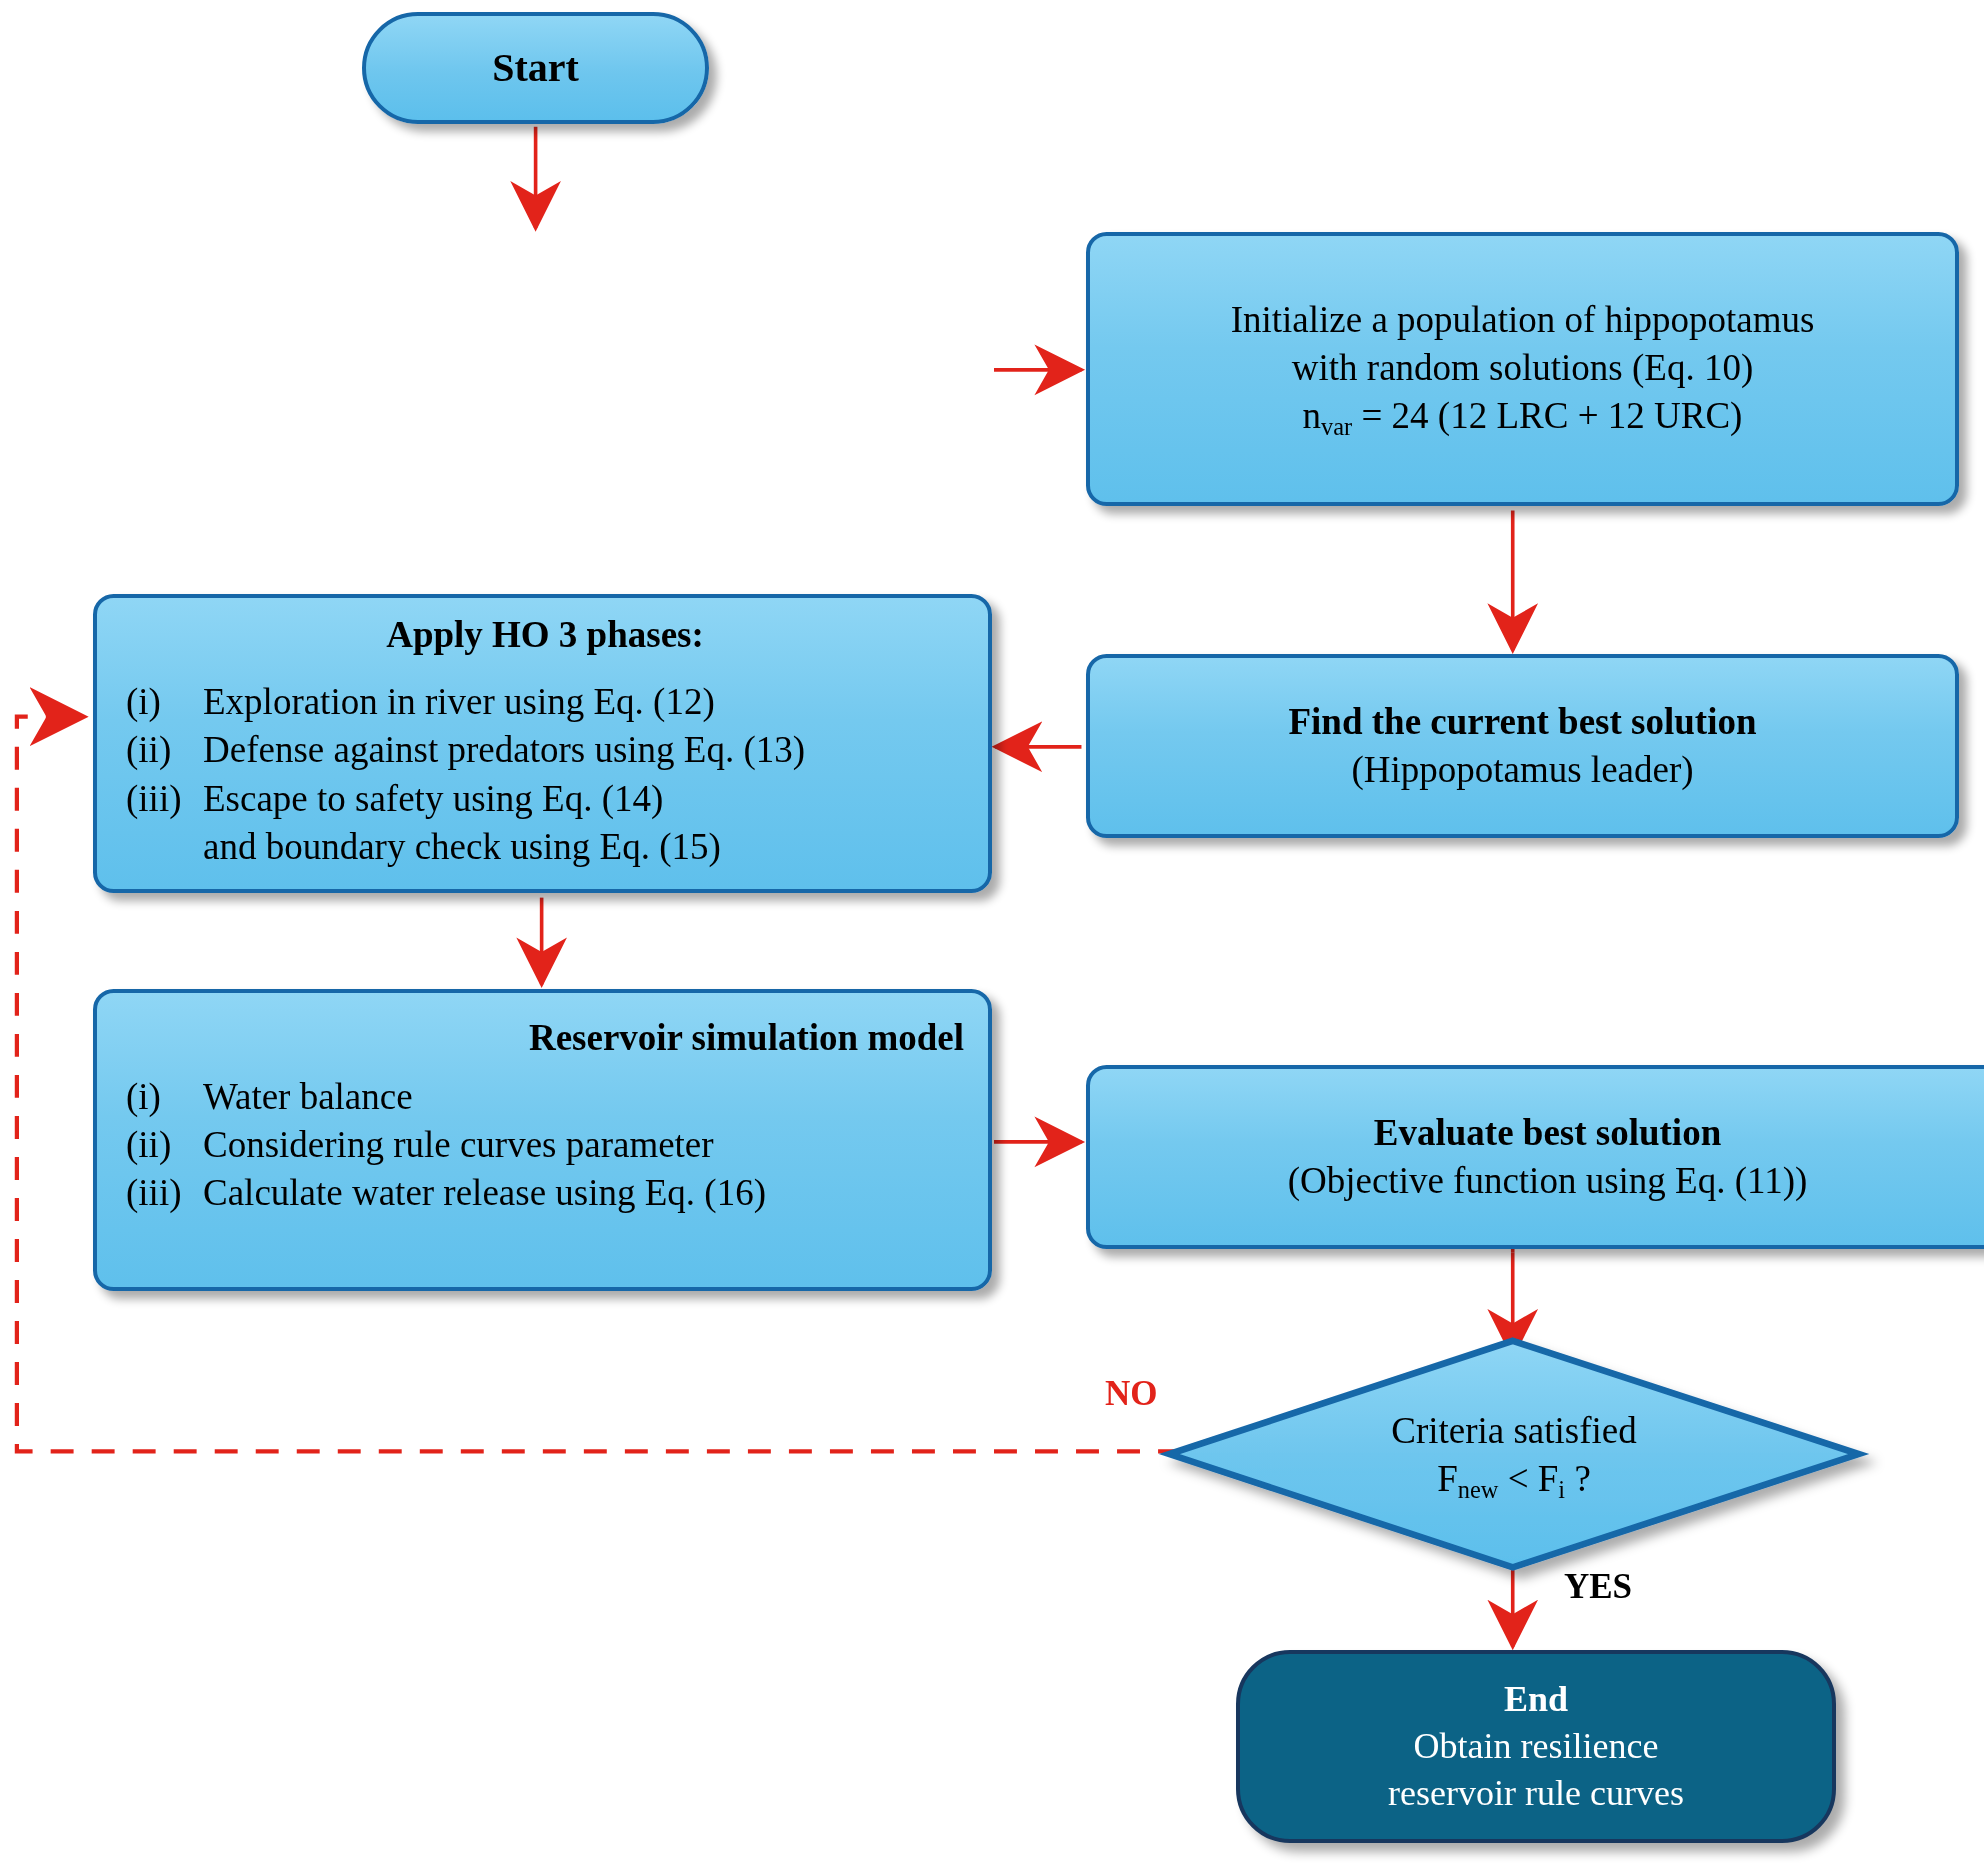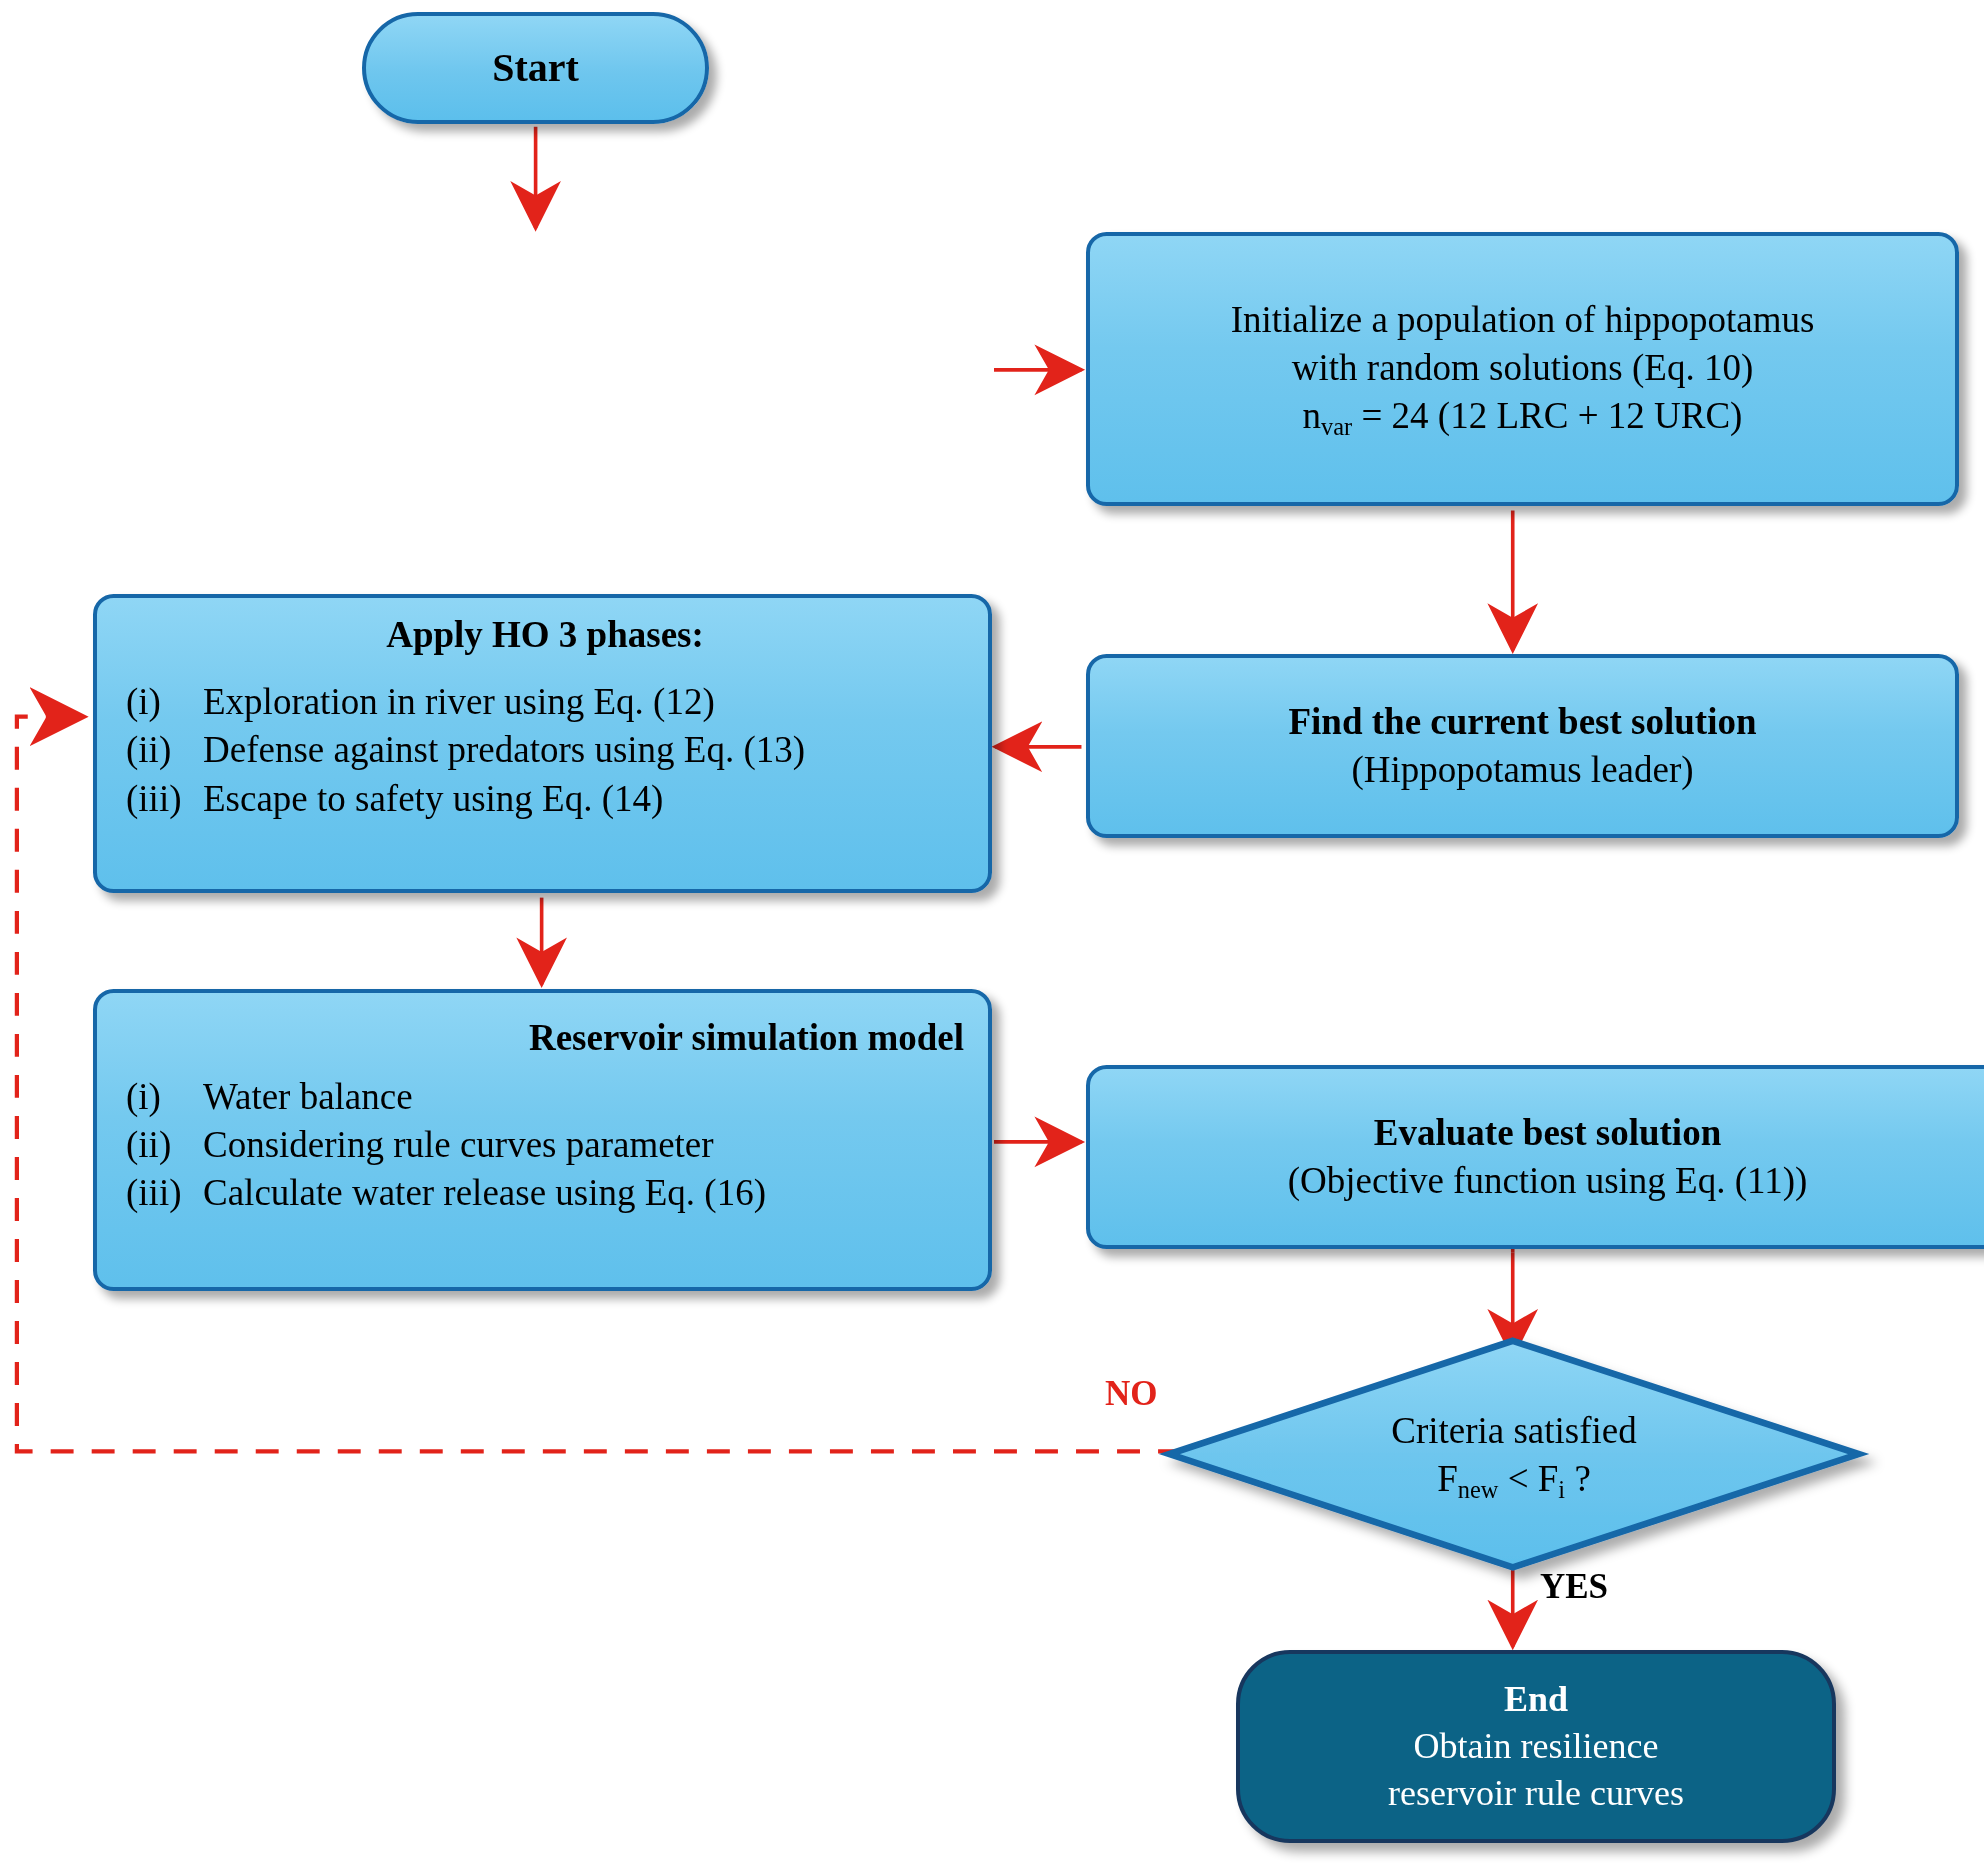--- a/index.html
+++ b/index.html
@@ -35,21 +35,21 @@
   .mk{flex:0 0 auto;width:77px;}
   .tx{flex:1 1 auto;}
   .li.cont .mk{visibility:hidden;}
 
   
   #wires{position:absolute;left:0;top:0;width:1985px;height:1867px;pointer-events:none;}
 
   
   .elabel{position:absolute;font-weight:bold;font-size:35px;line-height:1;}
   .no{color:#e2231a;}
-  .yes{color:#000;}
+  .yes{color:#000;margin-left:24px;}
 
   sub{font-size:0.66em;vertical-align:-0.28em;}
 </style>
 </head>
 <body>
 
 <div id="canvas">
 
   <svg id="wires" viewBox="0 0 3291 3095" xmlns="http://www.w3.org/2000/svg">
     <defs>
@@ -98,20 +98,24 @@
         <span class="mk">(i)</span>
         <span class="tx">Exploration in river using Eq. (12)</span>
       </div>
       <div class="li">
         <span class="mk">(ii)</span>
         <span class="tx">Defense against predators using Eq. (13)</span>
       </div>
       <div class="li">
         <span class="mk">(iii)</span>
         <span class="tx">Escape to safety using Eq. (14)</span>
+      </div>
+      <div class="li cont">
+        <span class="mk"></span>
+        <span class="tx">and boundary check using Eq. (15)</span>
       </div>
     </div>
   </div>
 
   <div class="node proc" style="left:1086px;top:654px;width:873px;height:184px;font-size:37px;padding:0 18px;">
     <div class="ttl">Find the current best solution</div>
     <div class="sub">(Hippopotamus leader)</div>
   </div>
 
   <div class="node proc" style="left:93px;top:989px;width:899px;height:302px;font-size:37px;padding:20.5px 24px 20.5px 29px;justify-content:flex-start;">

